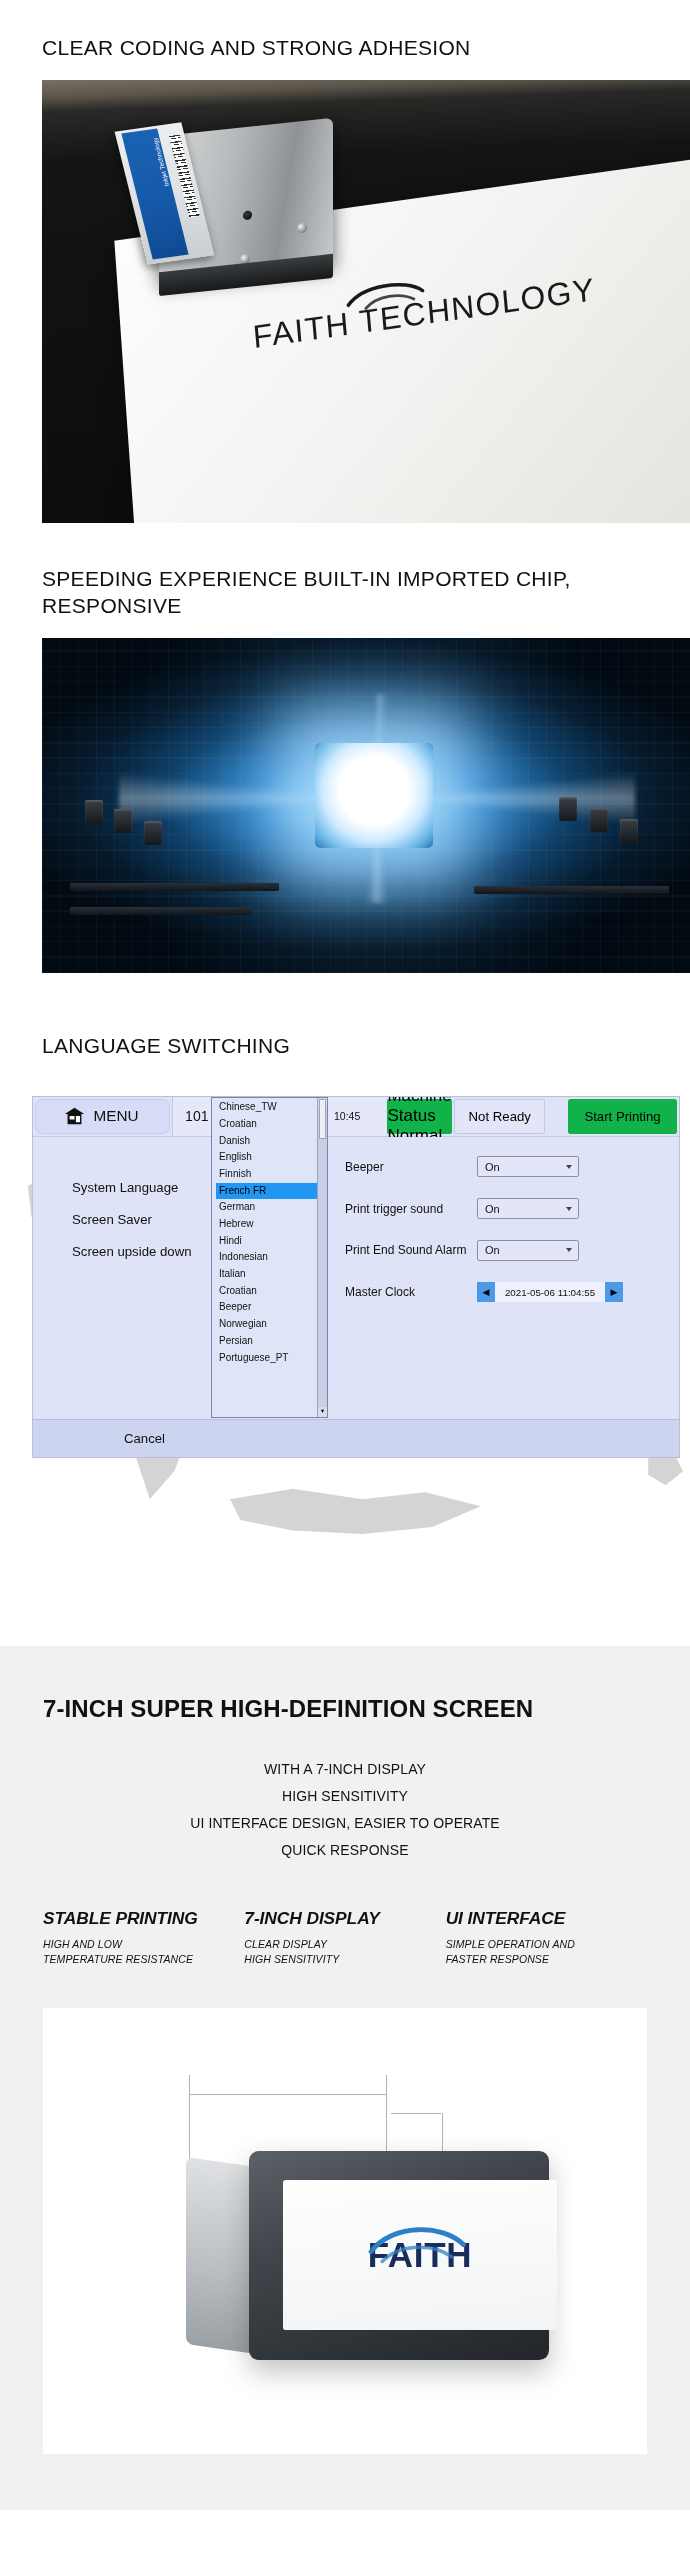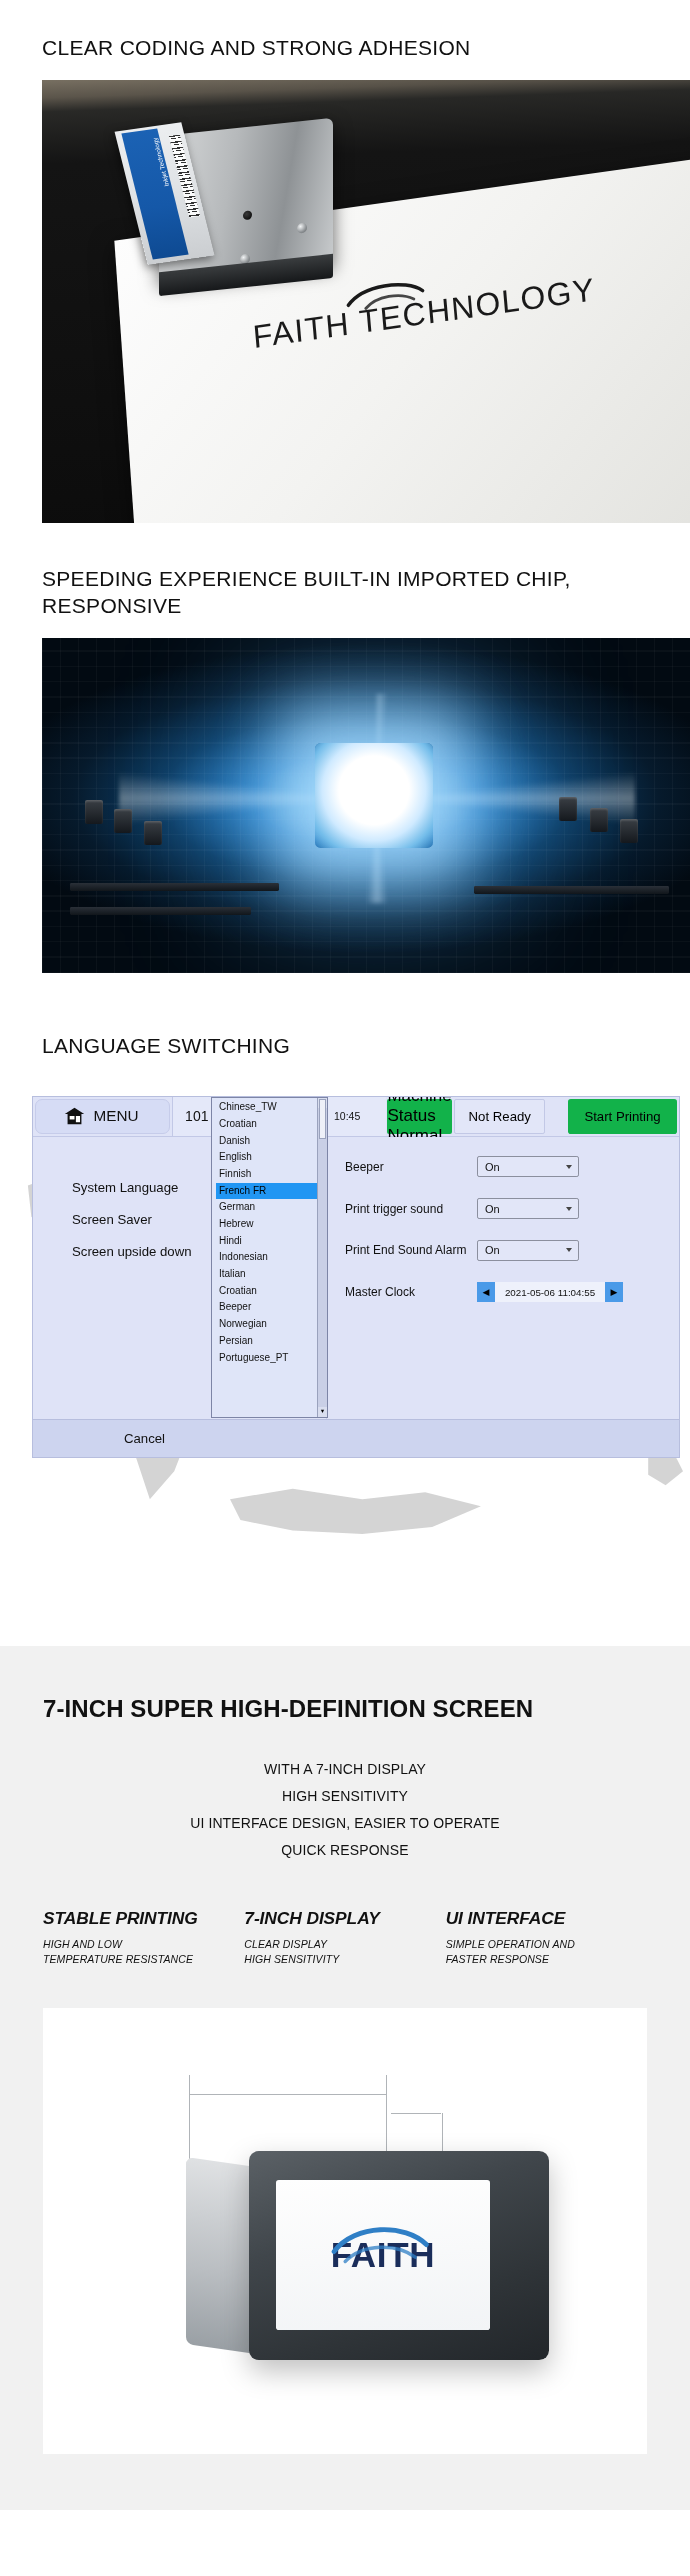--- a/index.html
+++ b/index.html
@@ -381,21 +381,21 @@
     border-radius: 7px 0 0 7px;
     transform: skewY(8deg);
   }
   .dev-front {
     position:absolute; left:63px; top:0; width:300px; height:209px;
     background: linear-gradient(160deg,#5b6166 0%,#40464b 35%,#2f3438 70%,#22262a 100%);
     border-radius: 9.8px;
     box-shadow: 0 11px 28px rgba(0,0,0,.25);
   }
   .dev-screen {
-    position:absolute; left:27px; top:29px; width:214px; height:150px;
+    position:absolute; left:34px; top:29px; width:274px; height:150px;
     background: linear-gradient(175deg,#fefefe,#f2f4f6);
     border-radius: 2.8px;
     display:flex; align-items:center; justify-content:center;
   }
   .dev-logo-txt {
     font-size: 35px; font-weight: 700; letter-spacing: 0.7px; color:#1a2d5a;
     position:relative;
   }
   .dev-swoosh { position:absolute; left:-4.2px; top:-16.7px; width:105px; height:56px; }
   .dim-line { position:absolute; background:#b0b4b8; }

